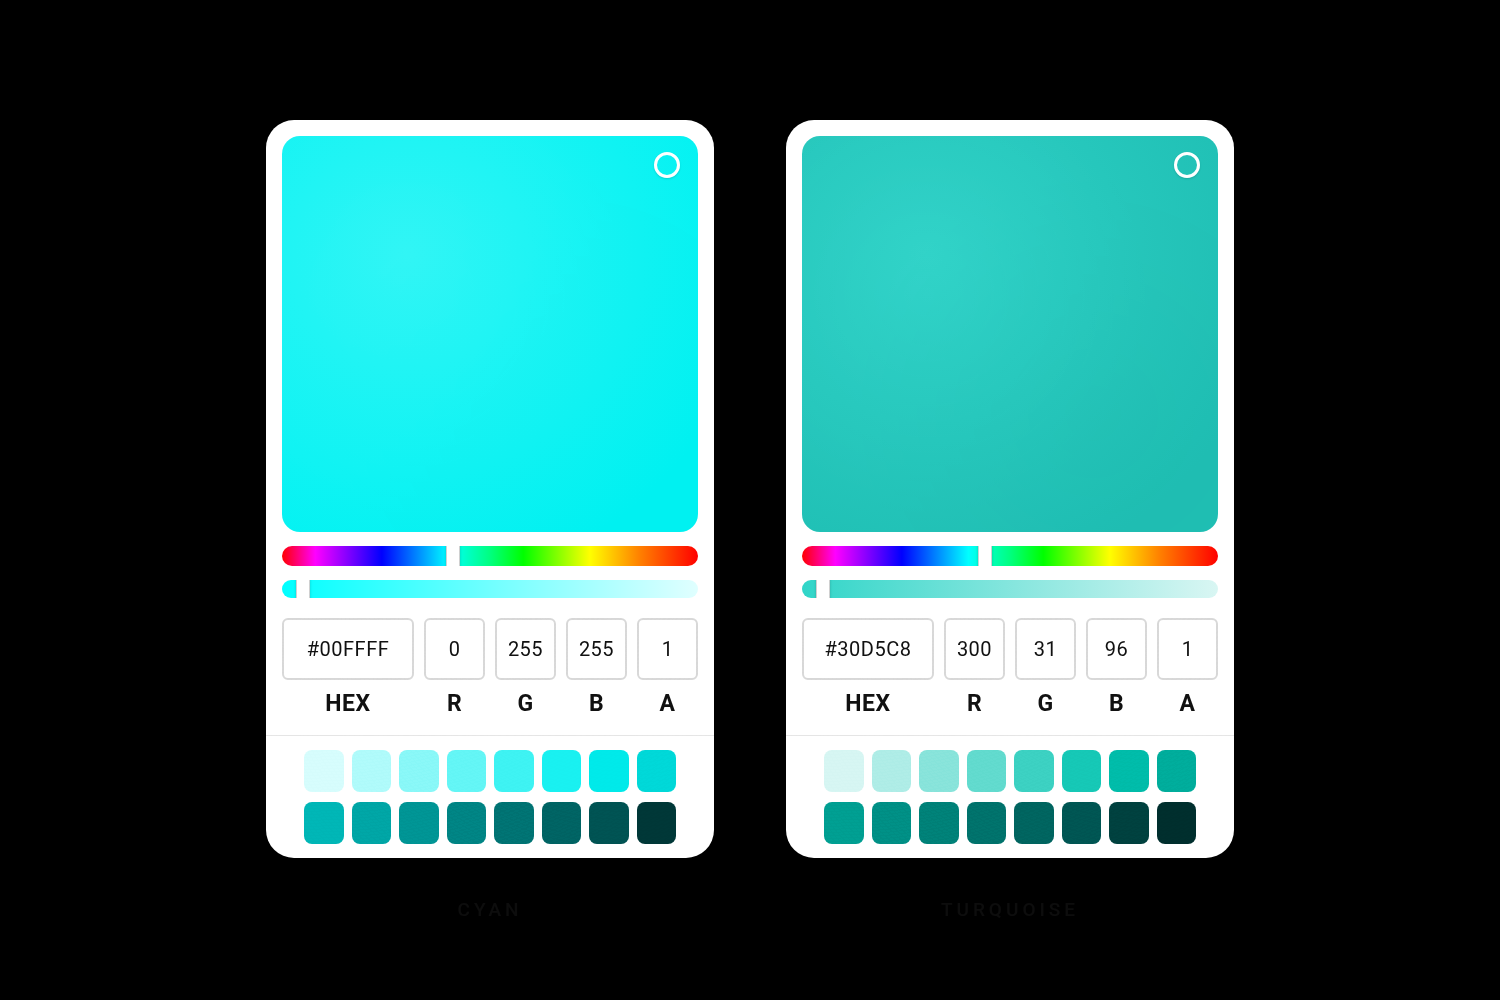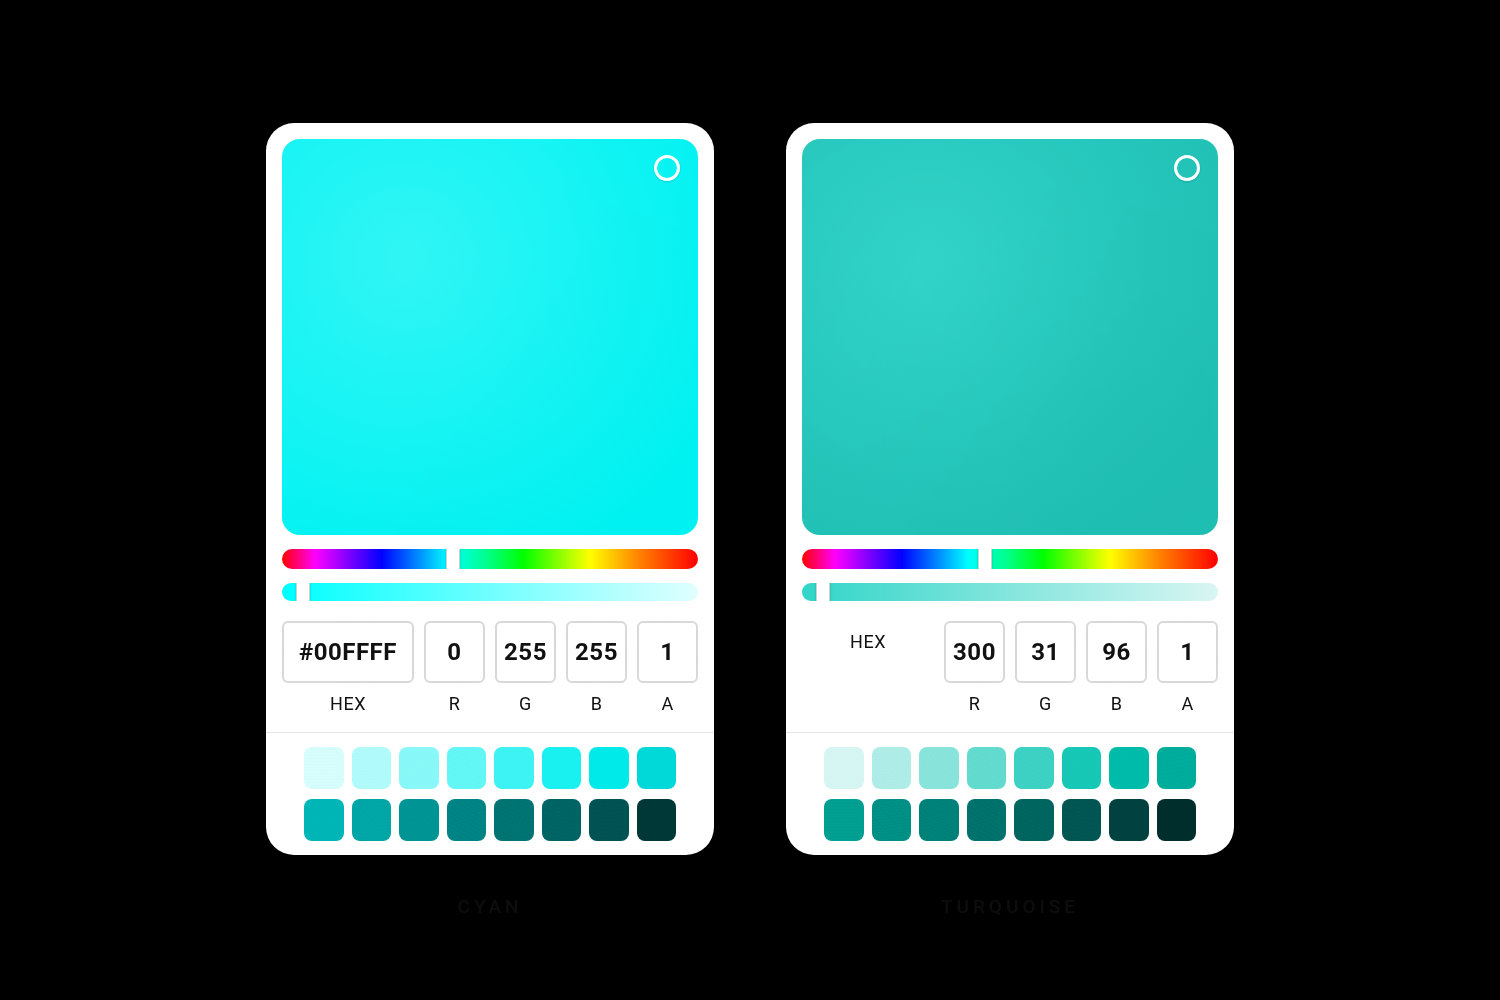--- a/index.html
+++ b/index.html
@@ -74,30 +74,31 @@
 .field.ch { flex: 1 1 0; }
 .field .box {
   width: 100%;
   height: 62px;
   border: 2px solid #d9d9d9;
   border-radius: 6px;
   background: #fff;
   display: flex;
   align-items: center;
   justify-content: center;
-  font-size: 24px;
-  font-weight: 700;
+  font-size: 20px;
+  font-weight: 400;
   letter-spacing: 0.5px;
   color: #111;
 }
 .field .lab {
   margin-top: 10px;
-  font-size: 18px;
+  font-size: 23px;
   color: #111;
   letter-spacing: 0.5px;
+  font-weight: bold;
 }
 .divider {
   margin: 18px -16px 0 -16px;
   height: 1px;
   background: #e6e6e6;
 }
 .palette-rows { margin-top: 14px; padding: 0 22px; }
 .pal-row { display: flex; justify-content: space-between; gap: 8px; }
 .pal-row + .pal-row { margin-top: 10px; }
 .pal-sw {
@@ -216,20 +217,21 @@
           <div class="thumb" style="left:44%"></div>
         </div>
         <div class="alpha-slider">
           <div class="alpha-track" style="background: linear-gradient(90deg, #30d5c8 0%, #d9f6f3 100%)"></div>
           <div class="thumb" style="left:5%"></div>
         </div>
       </div>
 
       <div class="value-row">
         <div class="field hex">
+          <div class="box">#30D5C8</div>
           <div class="lab">HEX</div>
         </div>
         <div class="field ch">
           <div class="box">300</div>
           <div class="lab">R</div>
         </div>
         <div class="field ch">
           <div class="box">31</div>
           <div class="lab">G</div>
         </div>

